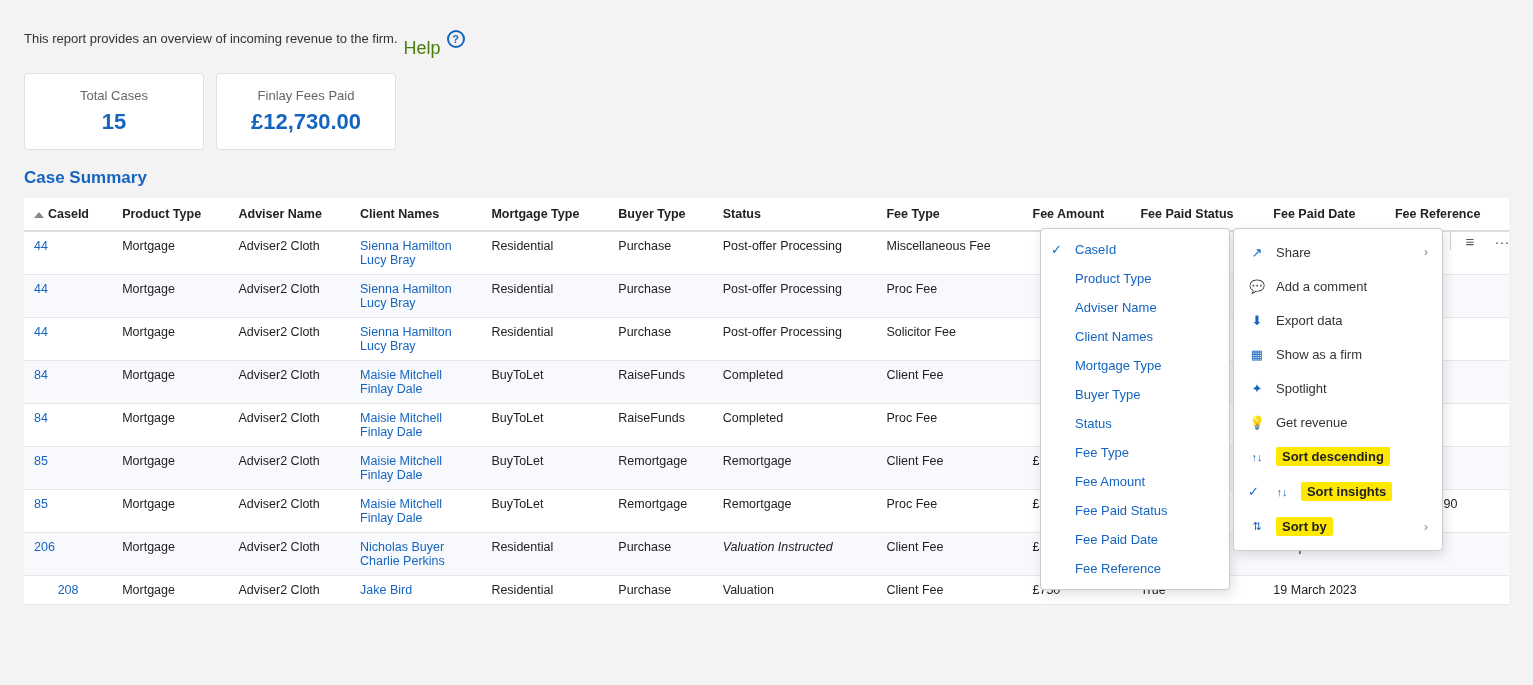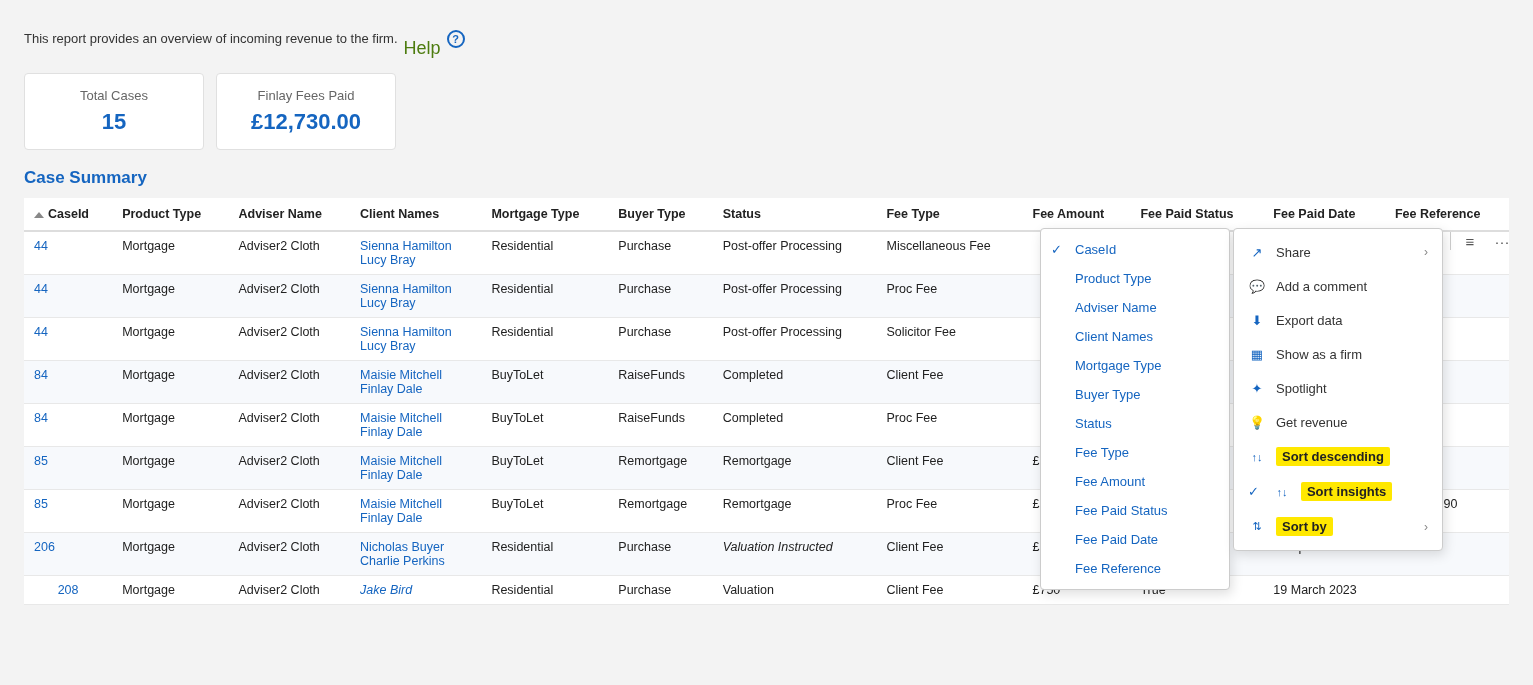--- a/index.html
+++ b/index.html
@@ -391,21 +391,21 @@
             <td style="white-space: pre-line;">Client Fee</td>
             <td style="white-space: pre-line;">£100</td>
             <td style="white-space: pre-line;">True</td>
             <td style="white-space: pre-line;">03 April 2023</td>
             <td style="white-space: pre-line;"></td>
           </tr>
           <tr>
             <td class="blue-link" style="white-space: pre-line; text-align: center;">208</td>
             <td style="white-space: pre-line;">Mortgage</td>
             <td style="white-space: pre-line;">Adviser2 Cloth</td>
-            <td class="blue-link" style="white-space: pre-line; font-style: italic;">Jake Bird</td>
+            <td class="blue-link" style="white-space: pre-line;">Jake Bird</td>
             <td style="white-space: pre-line;">Residential</td>
             <td style="white-space: pre-line;">Purchase</td>
             <td style="white-space: pre-line;">Valuation</td>
             <td style="white-space: pre-line;">Client Fee</td>
             <td style="white-space: pre-line;">£750</td>
             <td style="white-space: pre-line;">True</td>
             <td style="white-space: pre-line;">19 March 2023</td>
             <td style="white-space: pre-line;"></td>
           </tr>
         </tbody>

